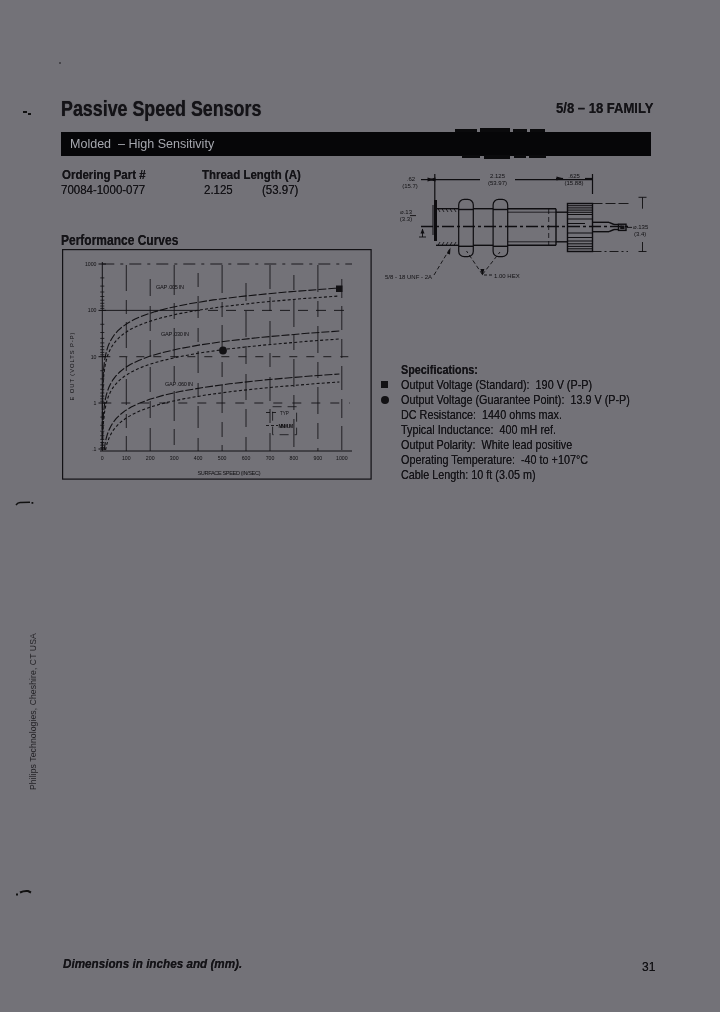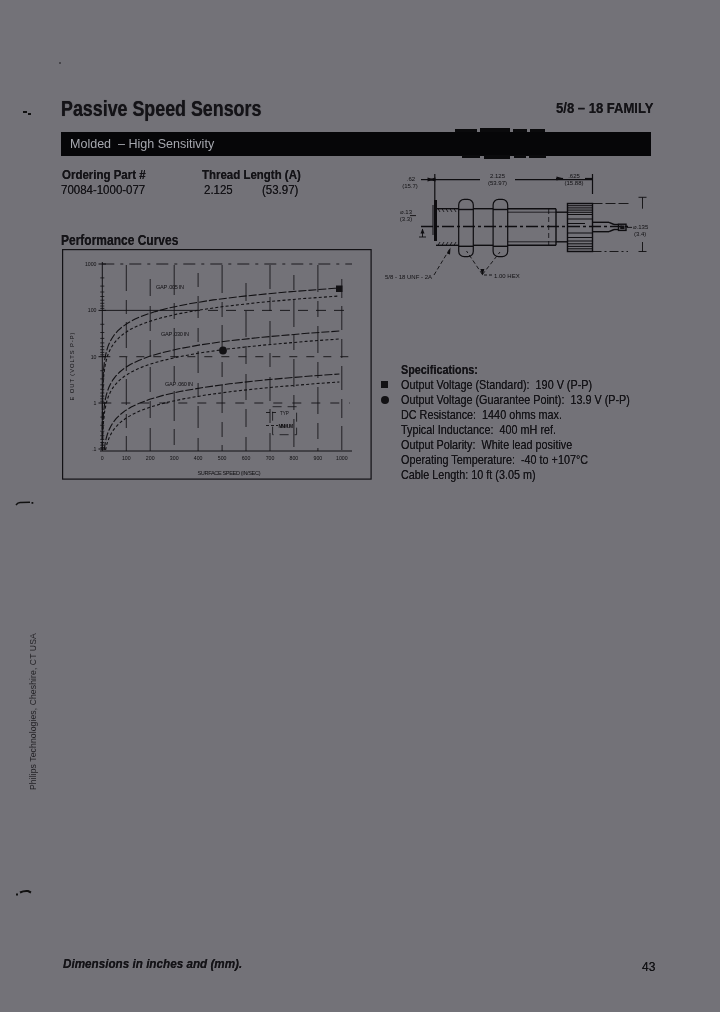--- a/index.html
+++ b/index.html
@@ -304,13 +304,13 @@
 <svg class="abs" style="left:10px;top:495px;" width="30" height="15" viewBox="0 0 30 15">
   <path d="M6 10 Q8 7 11 7.5 L20 7.2" stroke="#111" stroke-width="1.4" fill="none"></path>
   <rect x="21.5" y="7" width="1.8" height="1.8" fill="#111"></rect>
 </svg>
 <svg class="abs" style="left:10px;top:885px;" width="30" height="15" viewBox="0 0 30 15">
   <rect x="6" y="8.5" width="2" height="2" fill="#111"></rect>
   <path d="M10 7.5 Q14 5.5 18 6 L21 7.5" stroke="#111" stroke-width="2" fill="none"></path>
 </svg>
 
 <div class="abs" style="left:63px;top:956.5px;font-size:12.5px;font-weight:bold;font-style:italic;color:#141317;transform:scaleX(0.935);transform-origin:0 0;text-shadow:0 0 0.5px #222125;white-space:nowrap;">Dimensions in inches and (mm).</div>
-<div class="abs" style="left:642px;top:960px;font-size:12px;color:#101013;text-shadow:0 0 0.5px #222125;">43</div>
+<div class="abs" style="left:642px;top:960px;font-size:12px;color:#101013;text-shadow:0 0 0.5px #222125;">31</div>
 
 </body></html>

